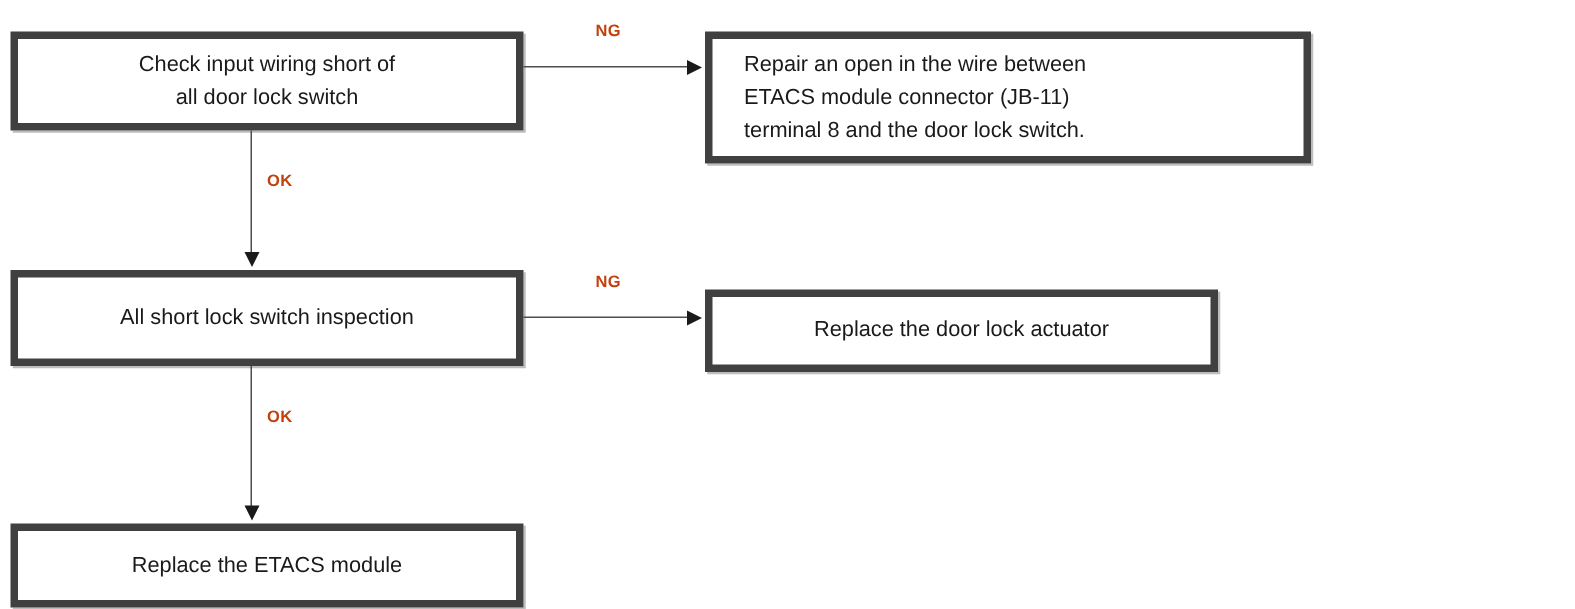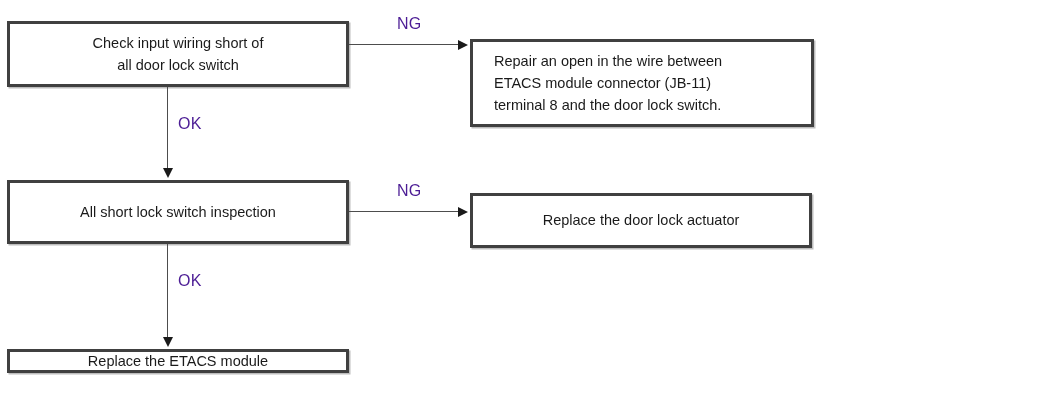--- a/index.html
+++ b/index.html
@@ -15,21 +15,21 @@
     position: relative;
     width: 1050px;
     height: 406px;
     background: #ffffff;
     overflow: hidden;
   }
   .node {
     position: absolute;
     box-sizing: border-box;
     background: #ffffff;
-    border: 3px solid #404040;
+    border: 5px solid #404040;
     box-shadow: 1.5px 1.5px 0 0 #bdbdbd;
     display: flex;
     align-items: center;
     color: #1a1a1a;
     font-size: 14.5px;
     line-height: 1.52;
   }
   .node .node-text {
     width: 100%;
     white-space: pre-line;
@@ -40,30 +40,30 @@
   .node.left .node-text {
     text-align: left;
     padding-left: 21px;
   }
 
   
   #node-check-input-wiring {
     left: 7px;  top: 21px;  width: 342px; height: 66px;
   }
   #node-repair-open-wire {
-    left: 470px; top: 21px; width: 344px; height: 88px; margin-top: 18px;
+    left: 470px; top: 21px; width: 404px; height: 88px;
   }
   #node-all-door-lock-inspection {
     left: 7px;  top: 180px; width: 342px; height: 64px;
   }
   #node-replace-actuator {
     left: 470px; top: 193px; width: 342px; height: 55px;
   }
   #node-replace-etacs {
-    left: 7px;  top: 349px; width: 342px; height: 24px;
+    left: 7px;  top: 349px; width: 342px; height: 56px;
   }
 
   
   .line-h, .line-v {
     position: absolute;
     background: #4d4d4d;
   }
   .line-h { height: 1.4px; }
   .line-v { width: 1.4px; }
 
@@ -97,23 +97,23 @@
   #arrow-ok1    { left: 162.5px; top: 168px; }
   #label-ok1    { left: 178px; top: 115px; }
 
   
   #line-ok2-v   { left: 167px; top: 244px; height: 95px; }
   #arrow-ok2    { left: 162.5px; top: 337px; }
   #label-ok2    { left: 178px; top: 272px; }
 
   .branch-label {
     position: absolute;
-    font-size: 16px;
-    font-weight: normal;
-    color: #4c1d95;
+    font-size: 11px;
+    font-weight: bold;
+    color: #c2410c;
     letter-spacing: 0.2px;
     white-space: nowrap;
   }
 </style>
 </head>
 <body>
 
 <div id="flowchart">
 
   <div class="node center" id="node-check-input-wiring">

